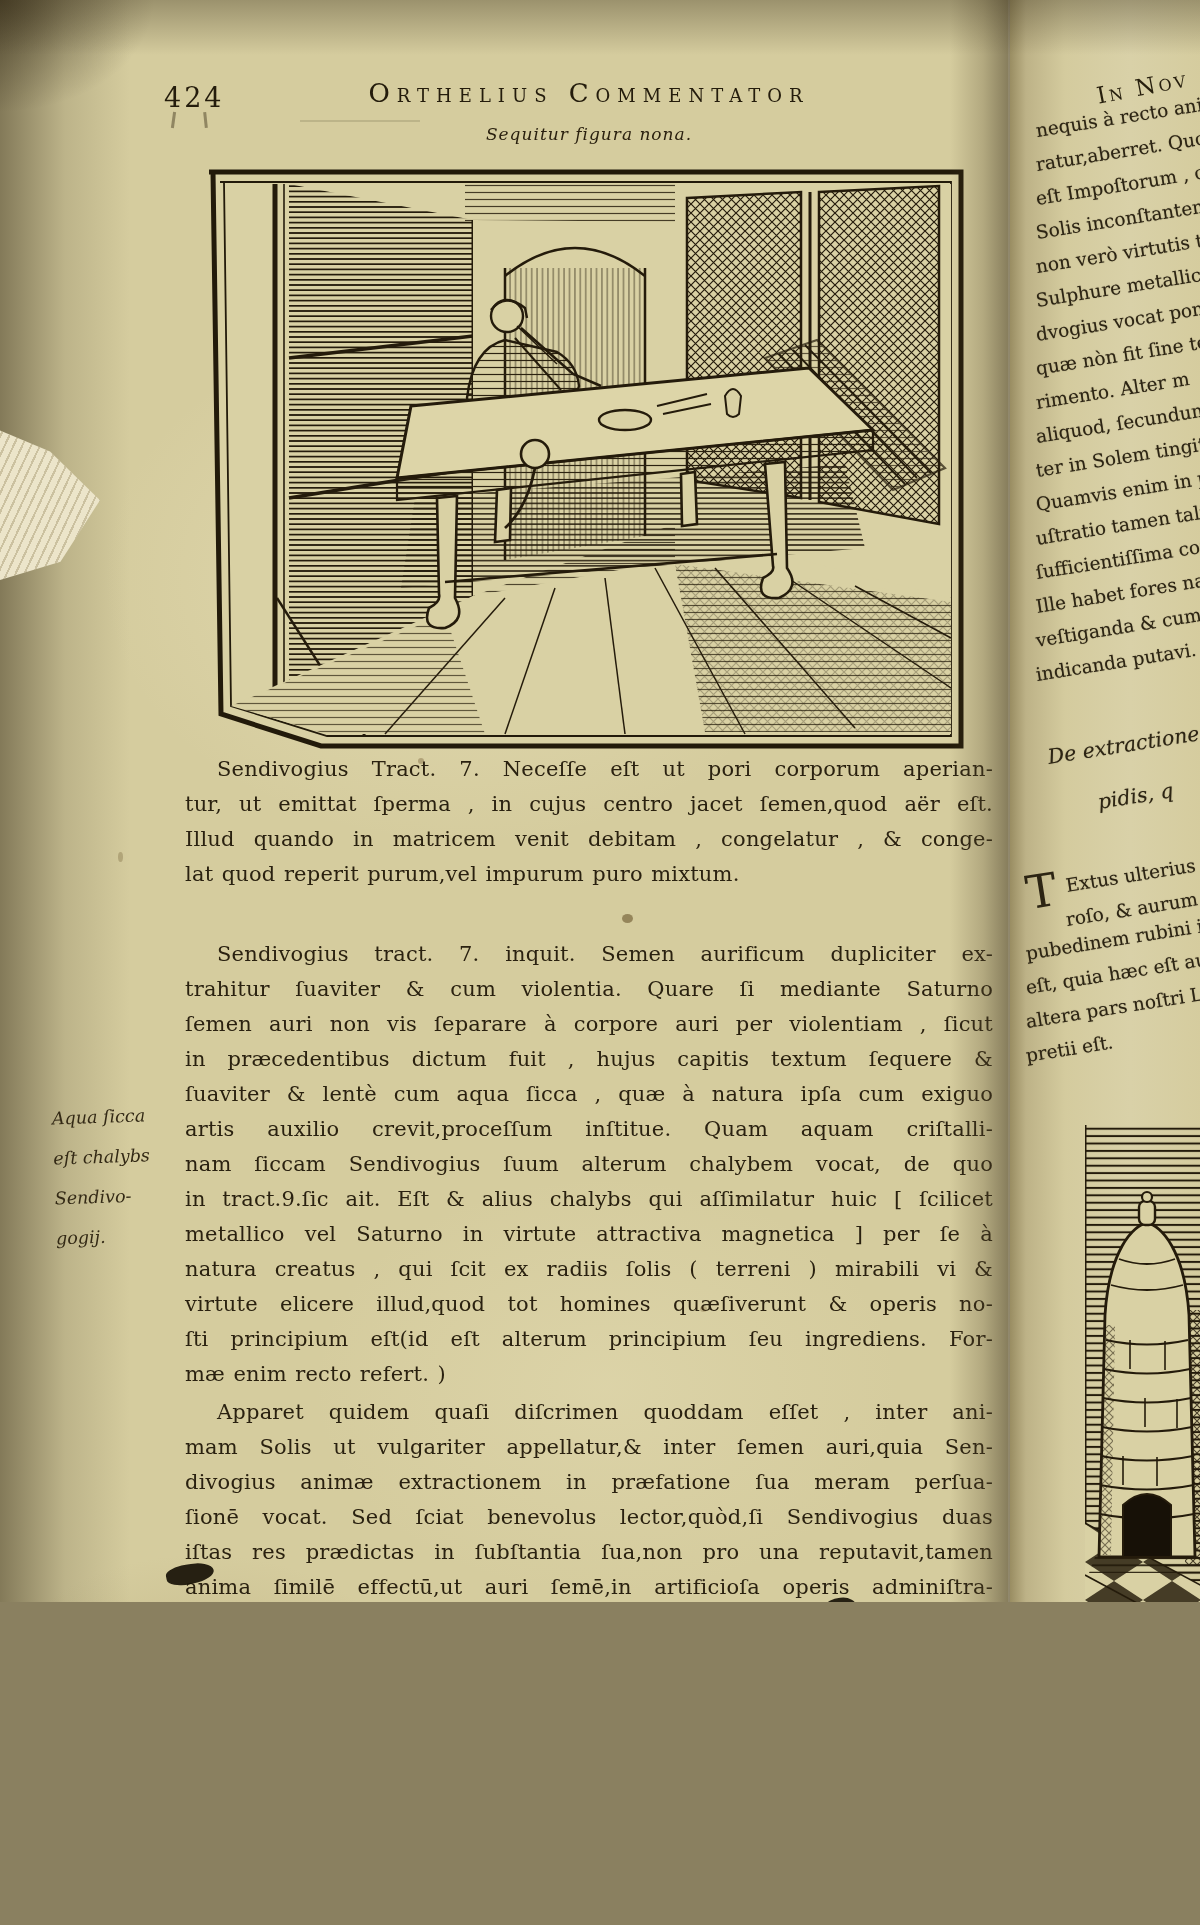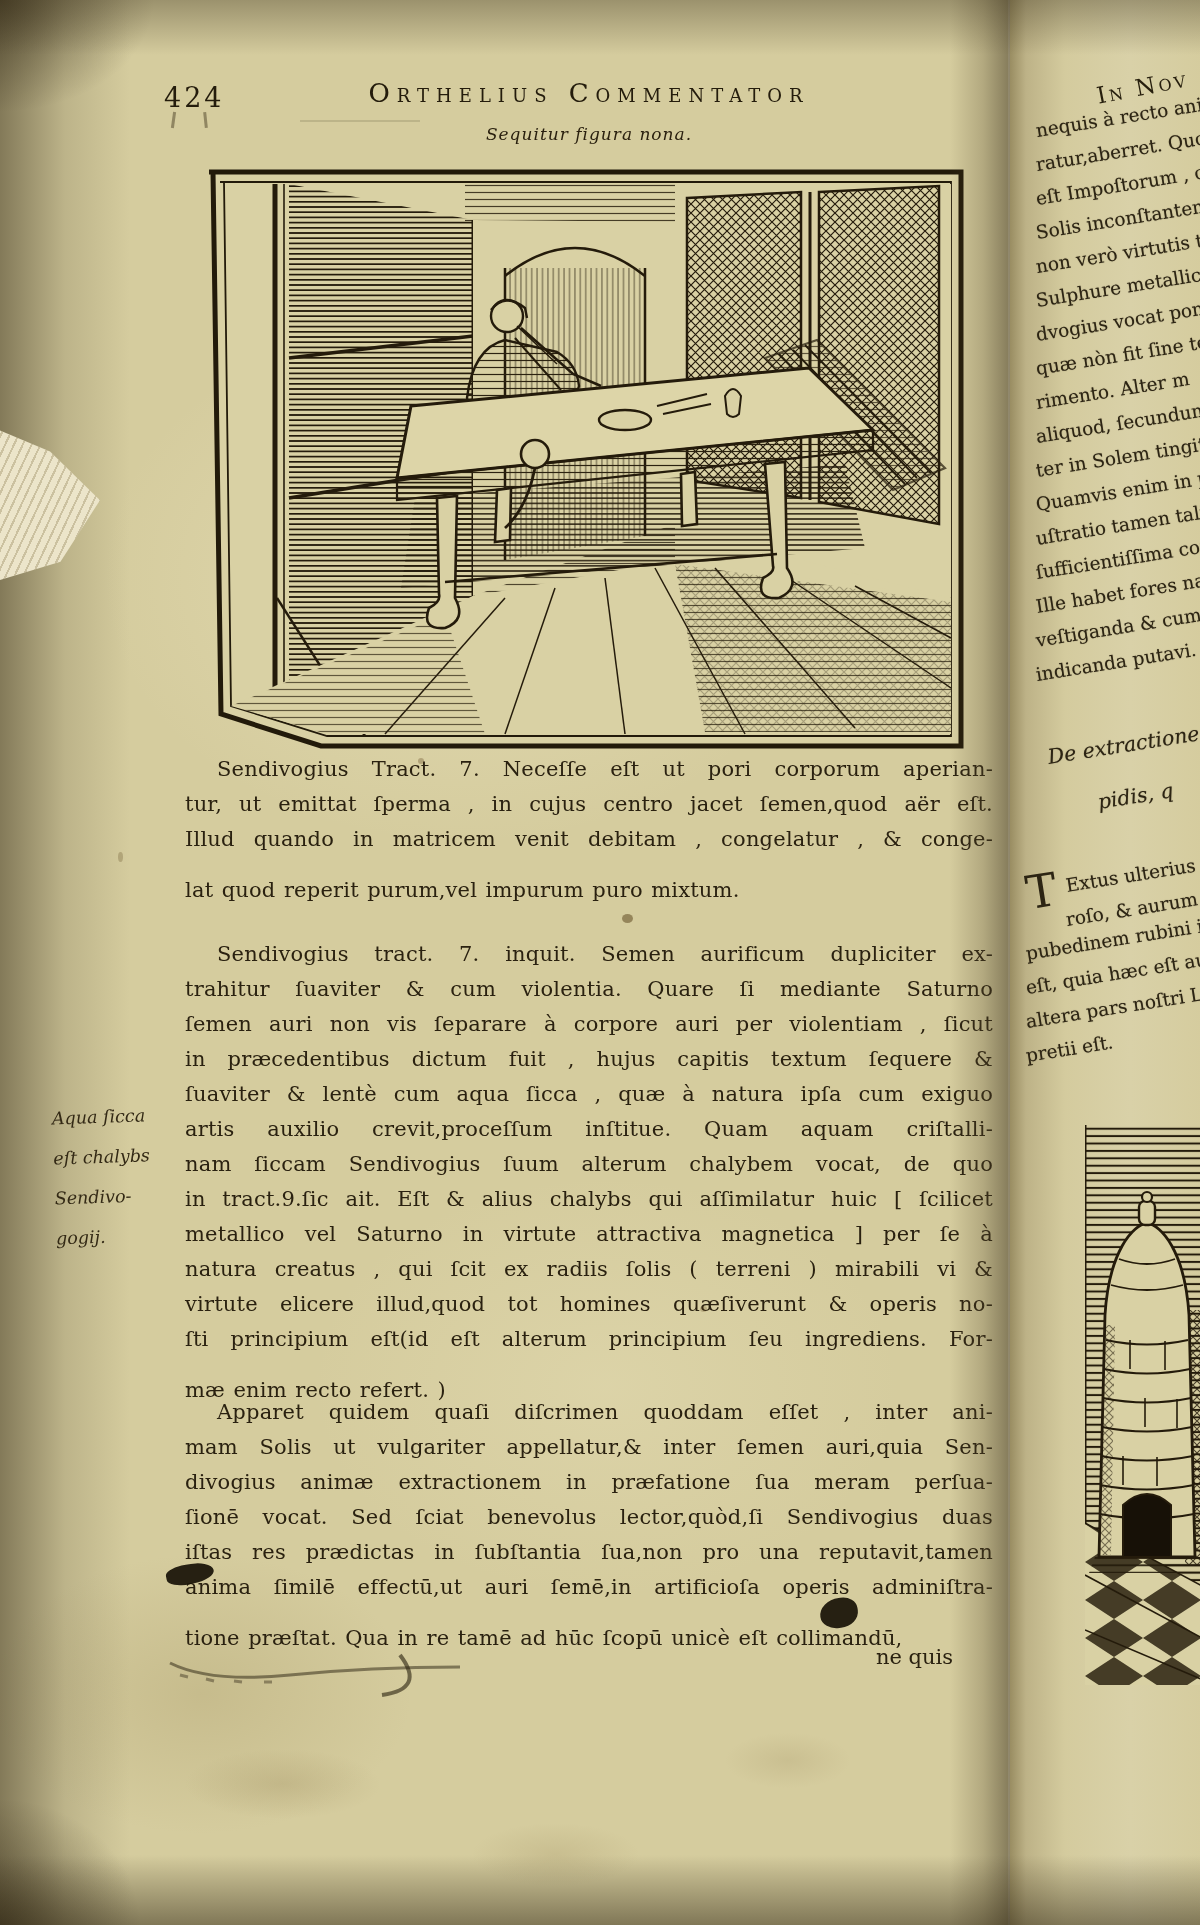--- a/index.html
+++ b/index.html
@@ -1,36 +1,36 @@
 <!DOCTYPE html>
 <html><head>
 <meta charset="utf-8">
 <style>
   html,body{margin:0;padding:0;background:#8a8060;}
-  .screen{position:relative;width:1200px;height:1925px;overflow:hidden;
+  .screen{position:relative;width:1200px;height:1602px;overflow:hidden;
     background:#d2c99a;font-family:"DejaVu Serif",serif;color:#2a2110;}
   .abs{position:absolute;}
   
   .sheet{position:absolute;left:0;top:0;width:1010px;height:1925px;
     background:
       radial-gradient(520px 380px at 46% 30%, rgba(236,228,190,.55), rgba(236,228,190,0) 70%),
       radial-gradient(420px 300px at 60% 72%, rgba(230,222,182,.4), rgba(230,222,182,0) 70%),
       radial-gradient(300px 200px at 20% 88%, rgba(165,150,100,.30), rgba(165,150,100,0) 70%),
       #d5cc9e;}
   .pagenum{left:164px;top:82px;font-size:27px;letter-spacing:3px;color:#241c0c;}
   .runhead{left:185px;top:78px;width:808px;text-align:center;font-variant:small-caps;
     font-size:26px;letter-spacing:7px;color:#241c0c;}
   .figcap{left:185px;top:124px;width:808px;text-align:center;font-style:italic;
     font-size:17px;letter-spacing:1px;color:#291f0e;}
   .woodcut{left:205px;top:168px;width:760px;height:582px;}
   .para{left:185px;width:808px;font-size:21px;line-height:35px;color:#2a2110;
     word-spacing:1.5px;letter-spacing:.2px;}
   .p1{top:752px;} .p2{top:937px;} .p3{top:1395px;}
   .tl{text-align:justify;text-align-last:justify;white-space:normal;height:35px;overflow:visible;}
-  .tl.last{text-align-last:left;margin-top:16px;}
+  .tl.last{text-align-last:left;}
   .tl.ind{text-indent:32px;}
   .additio{left:185px;top:897px;width:808px;height:35px;text-align:center;
     font-variant:small-caps;font-size:24px;letter-spacing:9px;color:#241c0c;}
   .marginnote{left:54px;top:1096px;width:146px;font-style:italic;font-size:17.5px;
     line-height:40px;color:#332915;transform:rotate(-2deg);}
   .catchline{left:185px;top:1640px;width:808px;text-align:right;padding-right:40px;
     box-sizing:border-box;font-size:21px;line-height:35px;}
   
   .strip{position:absolute;left:1008px;top:0;width:192px;height:1925px;overflow:hidden;
     background:linear-gradient(90deg,#998d62 0,#bdb287 16px,#d4cb9e 55px,#d9d1a8 120px,#d5cc9e 100%);

